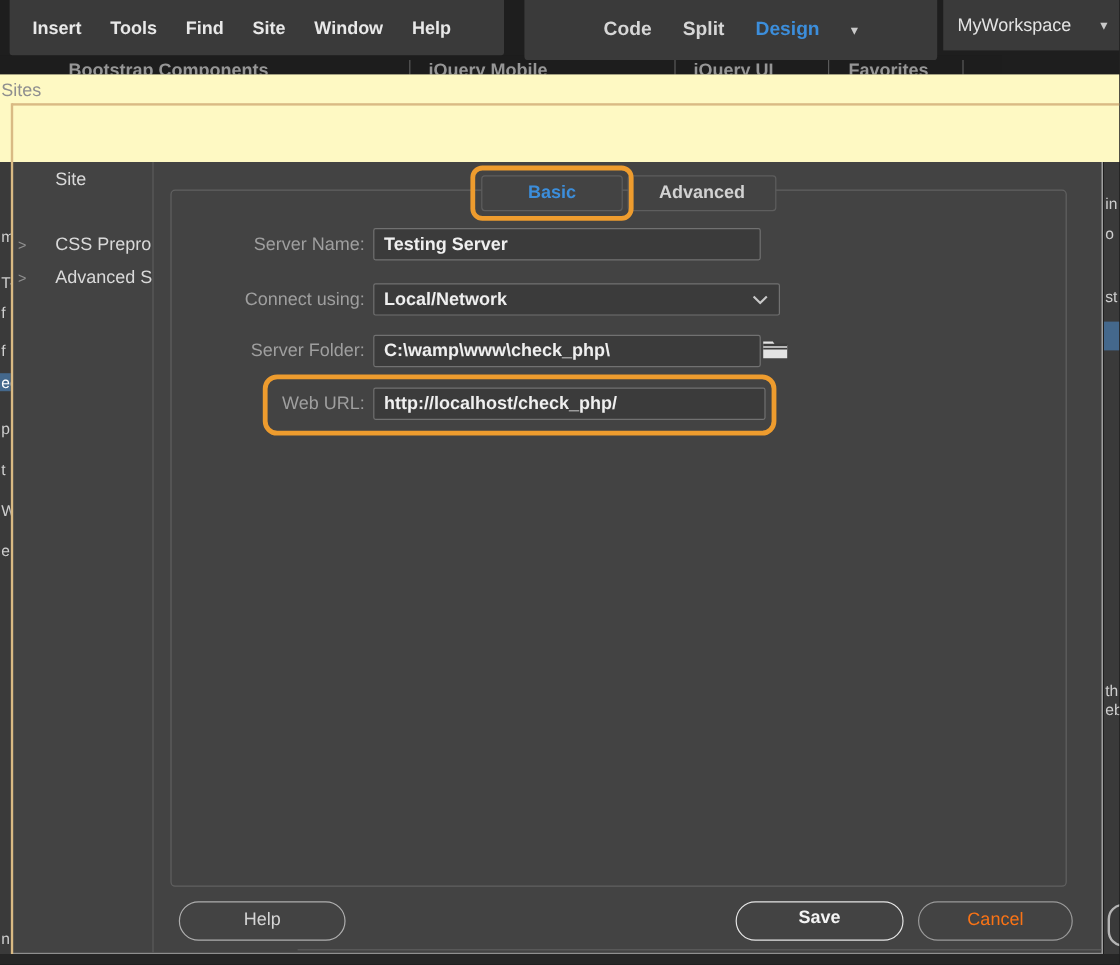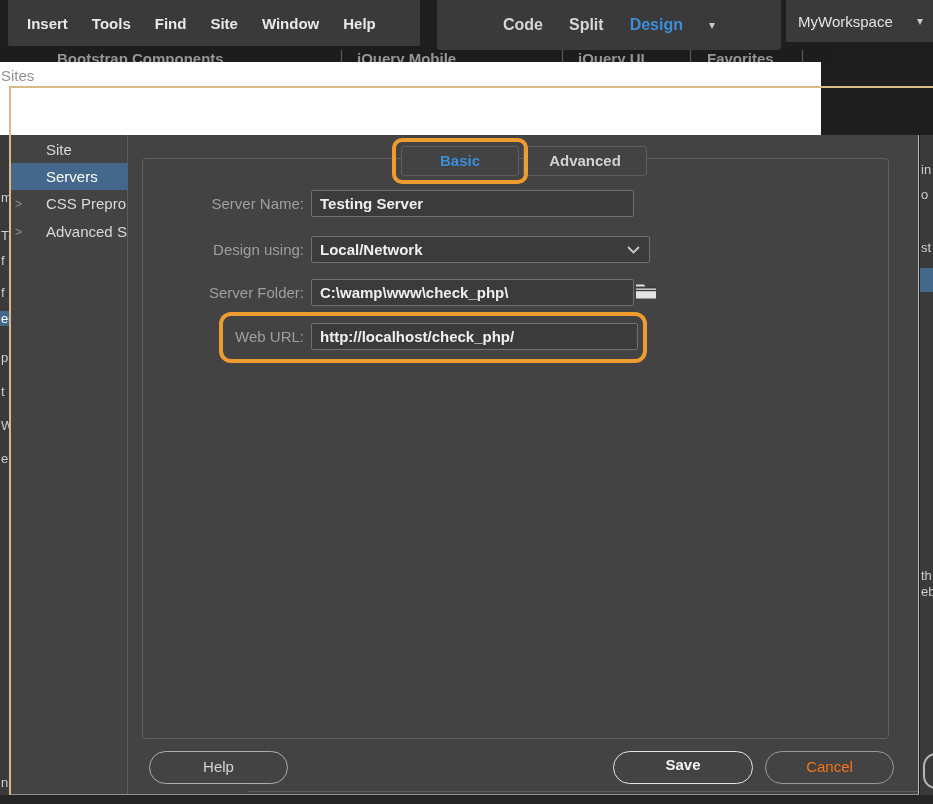--- a/index.html
+++ b/index.html
@@ -18,21 +18,21 @@
   .workspace { position:absolute; left:786px; top:0; width:147px; height:42px; background:#3a3a3a;
                display:flex; align-items:center; justify-content:space-between; padding:0 10px 0 12px; z-index:2; }
   .workspace .ws-label { font-size:15px; color:#e3e3e3; }
 
   
   .inserttabs { position:absolute; left:0; top:46px; width:835px; height:16px; overflow:hidden; background:#1d1d1d; z-index:1; }
   .inserttabs .it { position:absolute; top:4px; font-size:15px; font-weight:600; color:#969696; white-space:nowrap; }
   .inserttabs .sep { position:absolute; top:4px; width:1px; height:14px; background:#5a5a5a; }
 
   
-  .white-band { position:absolute; left:0; top:62px; width:821px; height:73px; background:#ffffff; z-index:3; }
+  .white-band { position:absolute; left:0; top:62px; width:933px; height:73px; background:#fef9c3; z-index:3; }
   .sites-label { position:absolute; left:1px; top:5px; font-size:15px; color:#8f8f8f; }
   .dlg-top-border { position:absolute; left:10px; top:24px; width:923px; height:2px; background:#d9ba84; }
   .dlg-title { position:absolute; left:28px; top:35px; font-size:19px; color:#1a1a1a; }
 
   
   .dlg-left-border { position:absolute; left:9px; top:86px; width:2px; height:710px; background:#d9ba84; z-index:4; }
   .dialog-body { position:absolute; left:10px; top:135px; width:909px; height:660px; background:#434343;
                  border-right:1px solid #b9b9b9; border-bottom:1px solid #8f8f8f; overflow:hidden; z-index:3; }
 
   .dlg-sidebar { position:absolute; left:0; top:0; width:118px; height:100%; border-right:1px solid #5c5c5c; }
@@ -120,21 +120,20 @@
   <div class="white-band">
     <span class="sites-label">Sites</span>
     <div class="dlg-top-border"></div>
   </div>
   <div class="dlg-left-border"></div>
 
   <div class="dialog-body">
 
     <div class="dlg-sidebar">
       <div class="sb-item" style="top:2px">Site</div>
-      <div class="sb-item selected" style="top:28px">Servers</div>
       <div class="sb-item" style="top:56px">
         <span class="sb-chev">&gt;</span><span>CSS Prepro</span>
       </div>
       <div class="sb-item" style="top:84px">
         <span class="sb-chev">&gt;</span><span>Advanced S</span>
       </div>
     </div>
 
     <div class="dlg-main">
       <div class="inner-panel"></div>
@@ -142,21 +141,21 @@
       <div class="tab tab-advanced">Advanced</div>
       <div class="tab tab-basic">Basic</div>
       <div class="annotation ann-tab"></div>
 
       <div class="frow" style="top:55px">
         <div class="flabel">Server Name:</div>
         <div class="finput" style="width:323px">Testing Server</div>
       </div>
 
       <div class="frow" style="top:101px">
-        <div class="flabel">Design using:</div>
+        <div class="flabel">Connect using:</div>
         <div class="finput" style="width:339px">
           <span>Local/Network</span>
           <svg class="sel-chev" width="13" height="8" viewBox="0 0 13 8">
             <polyline points="1,1 6.5,6.5 12,1" fill="none" stroke="#c8c8c8" stroke-width="1.8"></polyline>
           </svg>
         </div>
       </div>
 
       <div class="frow" style="top:144px">
         <div class="flabel">Server Folder:</div>

